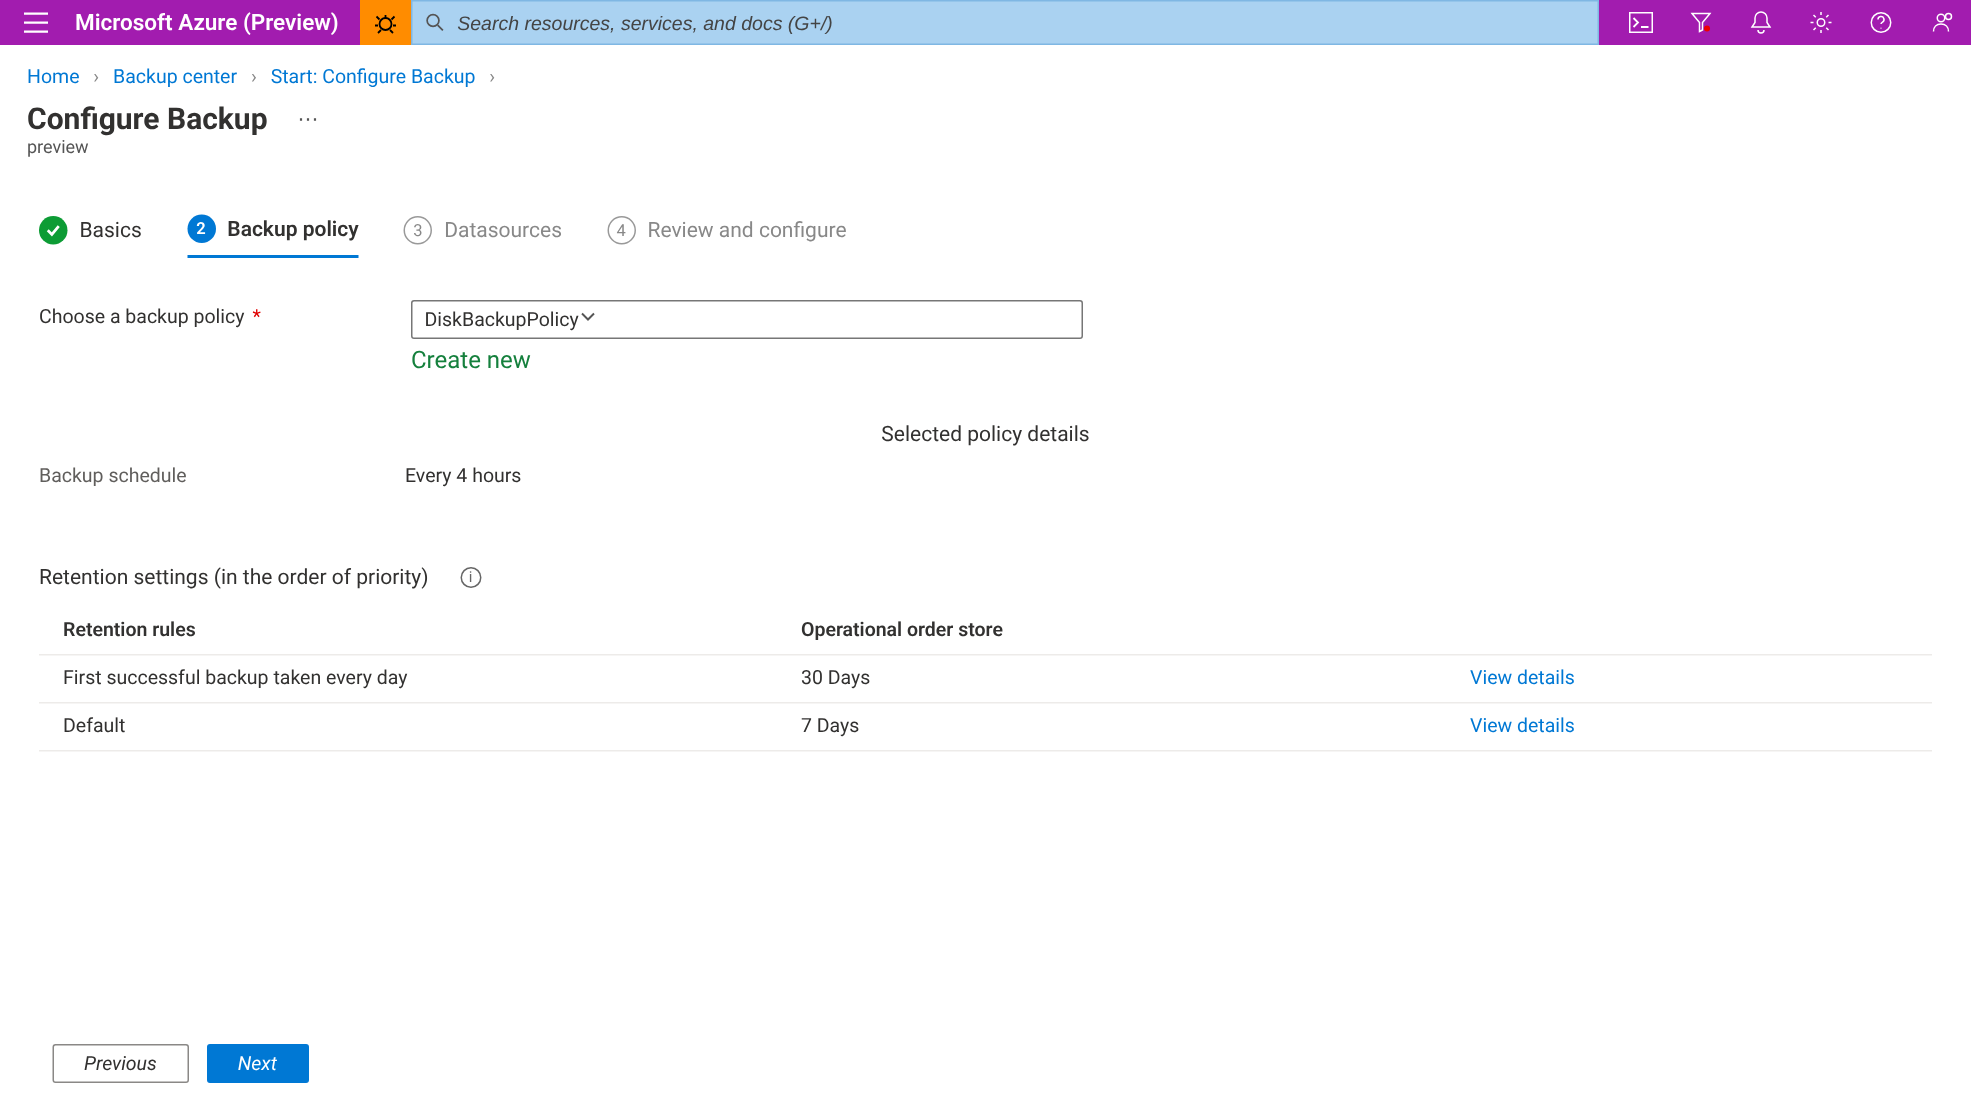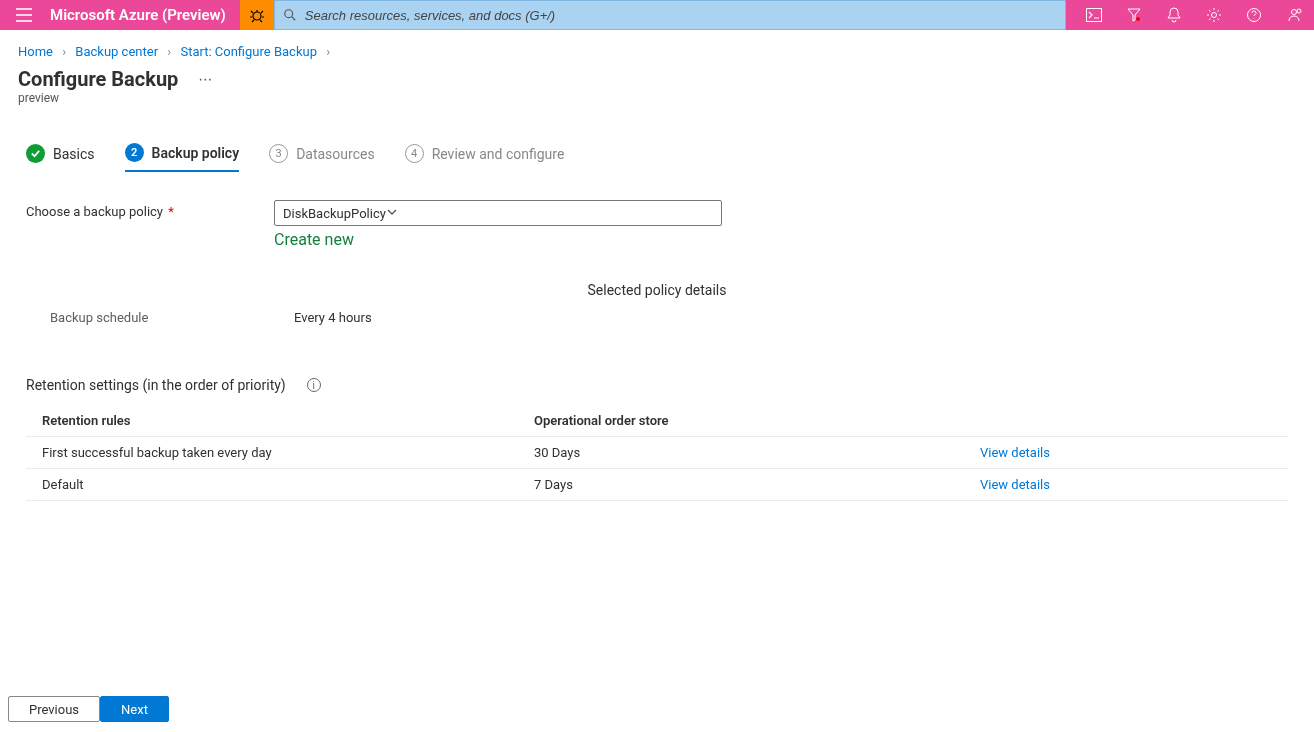--- a/index.html
+++ b/index.html
@@ -9,21 +9,21 @@
     color: #323130;
     background: #ffffff;
     width: 1314px;
     height: 732px;
     overflow: hidden;
   }
 
   
   .topbar {
     height: 30px;
-    background: #ec4899;
+    background: #a21caf;
     display: flex;
     align-items: center;
     color: #ffffff;
   }
   .topbar .hamburger {
     width: 48px;
     display: flex;
     align-items: center;
     justify-content: center;
     cursor: pointer;
@@ -149,21 +149,21 @@
     display: flex; align-items: center; 
     padding: 0 8px;
     cursor: pointer;
     background: #fff;
     font-size: 13px;
   }
   .dropdown .chev { color: #555; }
   .create-link { color: #15803d; font-size: 16px; cursor: pointer; margin-top: 4px; }
 
   .section-title { font-size: 14px; font-weight: 400; margin-top: 33px; margin-bottom: 12px; color: #323130; text-align: center; }
-  .policy-schedule { display: flex; font-size: 13px; margin-left: 24px; }
+  .policy-schedule { display: flex; font-size: 13px; }
   .policy-schedule .plabel { width: 244px; color: #605e5c; }
 
   .retention-title {
     display: flex; align-items: center; gap: 21px;
     margin-top: 52px; margin-bottom: 14px; font-size: 14px;
   }
   .info-icon {
     width: 14px; height: 14px; border-radius: 50%;
     border: 1px solid #666; display: inline-flex;
     align-items: center; justify-content: center;
@@ -181,22 +181,24 @@
   }
   .rtable .viewlink { color: #0078d4; cursor: pointer; }
   .rtable th:first-child, .rtable td:first-child { width: 478px; }
   .rtable th:nth-child(2), .rtable td:nth-child(2) { width: 460px; padding-left: 30px; }
   .rtable td:nth-child(3) { text-align: left; }
 
   
   .footer {
     position: absolute;
     bottom: 10px;
-    left: 8px;
-    display: flex;
+    left: 35px;
+    display: flex;
+    gap: 12px;
+    font-style: italic;
   }
   .btn {
     height: 26px;
     padding: 0 20px;
     font-size: 13px;
     border-radius: 2px;
     cursor: pointer;
     display: flex; align-items: center;
   }
   .btn.secondary {

